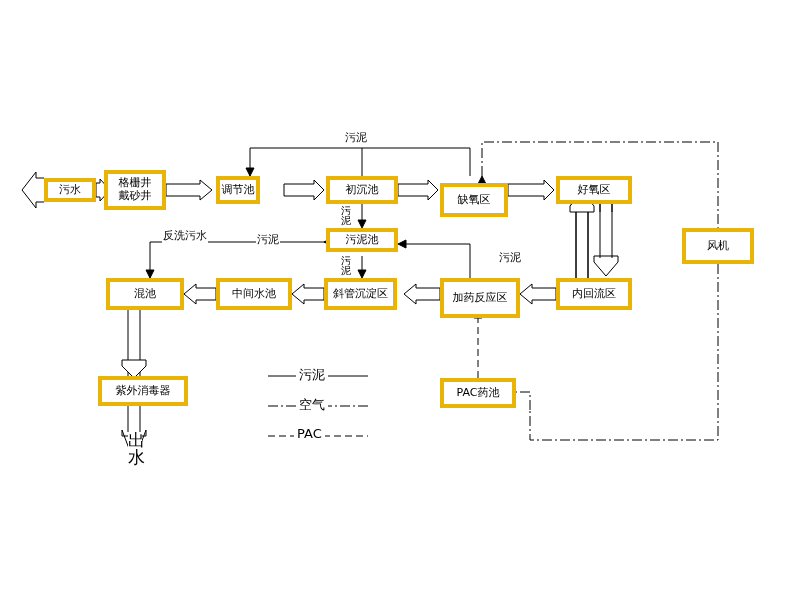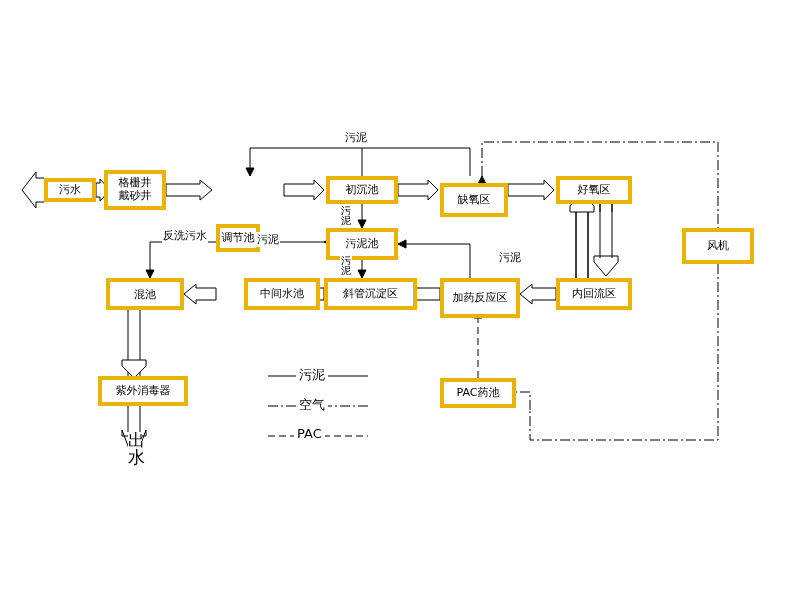--- a/index.html
+++ b/index.html
@@ -155,29 +155,29 @@
       <path d="M268,376 L368,376"></path>
       <path d="M268,406 L368,406" stroke-dasharray="10,3,2,3"></path>
       <path d="M268,436 L368,436" stroke-dasharray="7,4"></path>
 
     </g>
   </svg>
 
   <div class="box" style="left:44px;top:178px;width:52px;height:24px;">污水</div>
   <div class="box" style="left:104px;top:170px;width:62px;height:40px;">格栅井
 戴砂井</div>
-  <div class="box" style="left:216px;top:176px;width:44px;height:28px;margin-top:48px;">调节池</div>
+  <div class="box" style="left:216px;top:176px;width:44px;height:28px;">调节池</div>
   <div class="box" style="left:326px;top:176px;width:72px;height:28px;">初沉池</div>
   <div class="box" style="left:440px;top:183px;width:68px;height:34px;">缺氧区</div>
   <div class="box" style="left:556px;top:176px;width:76px;height:28px;">好氧区</div>
   <div class="box" style="left:682px;top:228px;width:72px;height:36px;">风机</div>
-  <div class="box" style="left:326px;top:228px;width:72px;height:32px;">污泥池</div>
-  <div class="box" style="left:106px;top:278px;width:78px;height:32px;font-family:Liberation Serif, serif;">混池</div>
-  <div class="box" style="left:216px;top:278px;width:76px;height:32px;margin-left:28px;">中间水池</div>
-  <div class="box" style="left:324px;top:278px;width:93px;height:32px;">斜管沉淀区</div>
+  <div class="box" style="left:326px;top:228px;width:72px;height:24px;">污泥池</div>
+  <div class="box" style="left:106px;top:278px;width:78px;height:32px;">混池</div>
+  <div class="box" style="left:216px;top:278px;width:76px;height:32px;">中间水池</div>
+  <div class="box" style="left:324px;top:278px;width:73px;height:32px;">斜管沉淀区</div>
   <div class="box" style="left:440px;top:278px;width:80px;height:40px;">加药反应区</div>
   <div class="box" style="left:556px;top:278px;width:76px;height:32px;">内回流区</div>
   <div class="box" style="left:98px;top:376px;width:90px;height:30px;">紫外消毒器</div>
   <div class="box" style="left:440px;top:378px;width:76px;height:30px;">PAC药池</div>
 
   <div class="lbl" style="left:344px;top:130px;">污泥</div>
   <div class="lbl" style="left:162px;top:228px;">反洗污水</div>
   <div class="lbl" style="left:256px;top:232px;">污泥</div>
   <div class="lbl" style="left:498px;top:250px;">污泥</div>
   <div class="lbl-v" style="left:340px;top:206px;">污泥</div>

